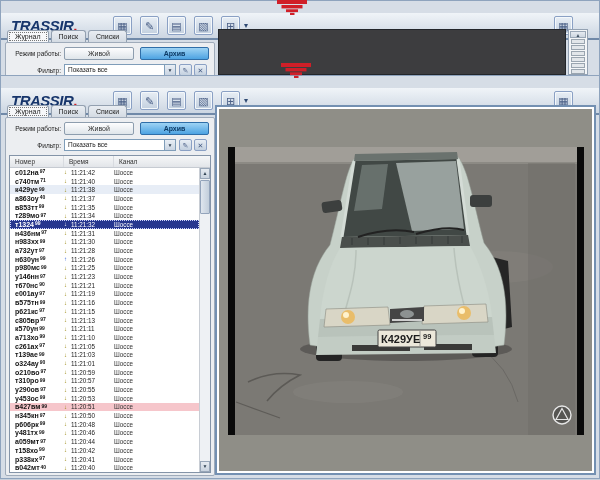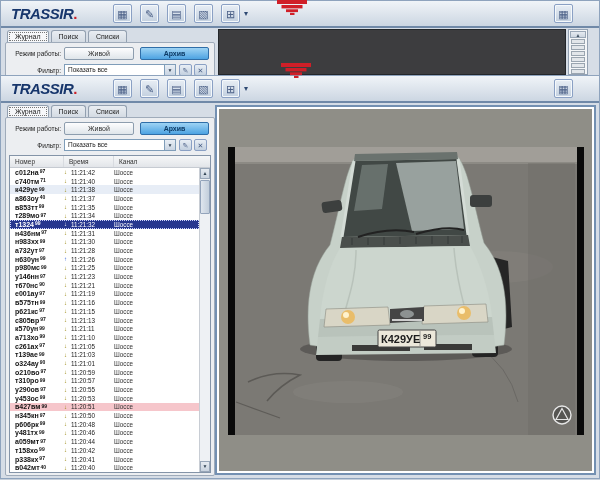--- a/index.html
+++ b/index.html
@@ -1,21 +1,21 @@
 <!DOCTYPE html>
 <html><head>
 <meta charset="utf-8">
 <style>
   html,body{margin:0;padding:0;background:#b9c4d2;}
   *{box-sizing:border-box;font-family:"Liberation Sans",sans-serif;}
   #screen{position:relative;width:600px;height:480px;overflow:hidden;background:#c6cfda;}
 
   
   .win{position:absolute;left:0;width:600px;background:#d6dde6;border:1px solid #8ea3bd;}
-  .toolbar{position:absolute;left:0;top:0;right:0;height:27px;
+  .toolbar{position:absolute;left:0;top:12px;right:0;height:27px;
     background:linear-gradient(#f0f4f8,#ccd6e2);border-bottom:2px solid #7089a8;}
   .logo{position:absolute;left:10px;top:4px;font-size:15px;font-weight:bold;font-style:italic;
     color:#16356b;letter-spacing:-0.5px;}
   .logo .dot{color:#cc2027;font-style:normal;}
   .tbrow{position:absolute;left:112px;top:3px;display:flex;align-items:center;}
   .tbtn{width:19px;height:19px;margin-right:8px;border:1px solid #8aa0c4;border-radius:2px;
     background:linear-gradient(#e8eef5,#c3d0df);box-shadow:inset 0 0 0 1px #f4f8fb;
     color:#4a5f86;font-size:11px;line-height:18px;text-align:center;}
   .tchev{font-size:8px;color:#2f4a73;margin-left:-4px;}
   .tbtn.right{position:absolute;right:26px;top:3px;margin:0;}

